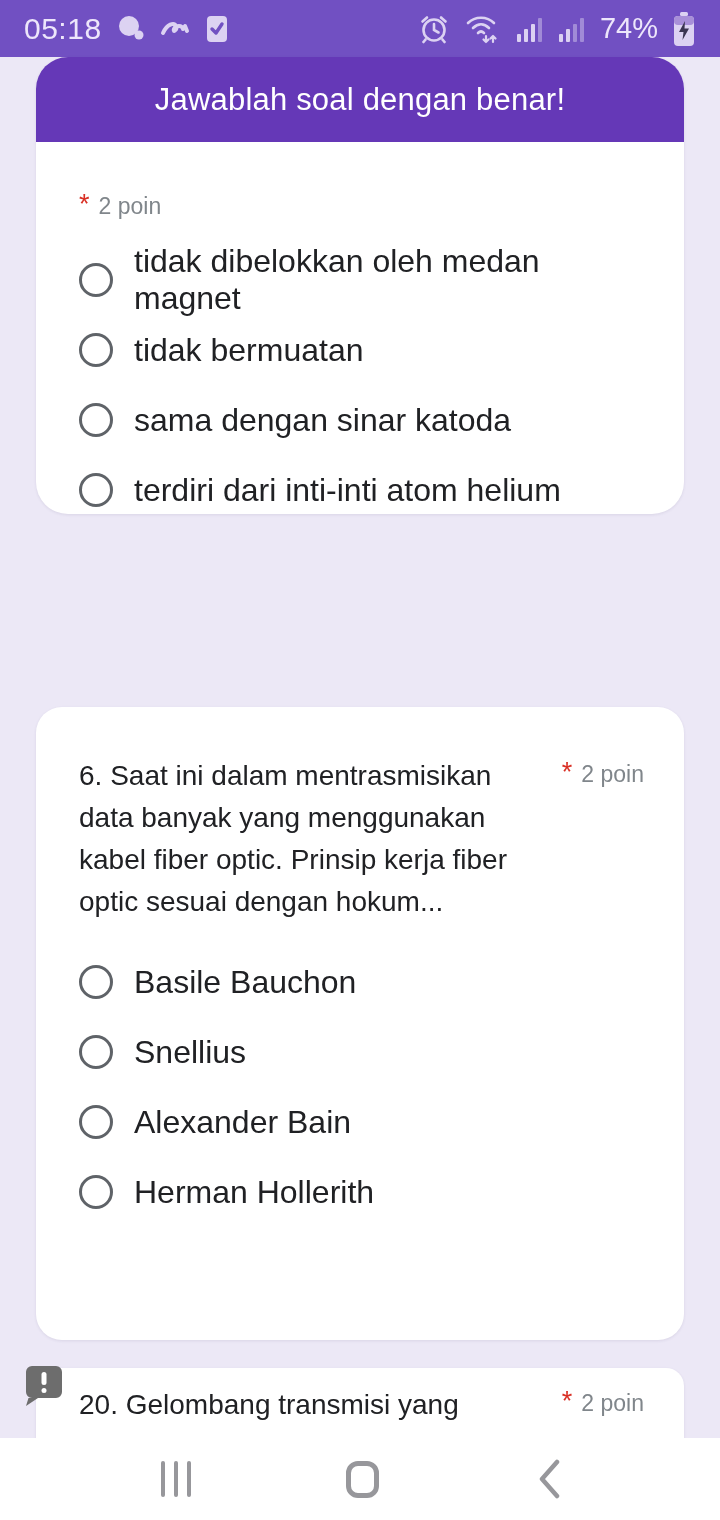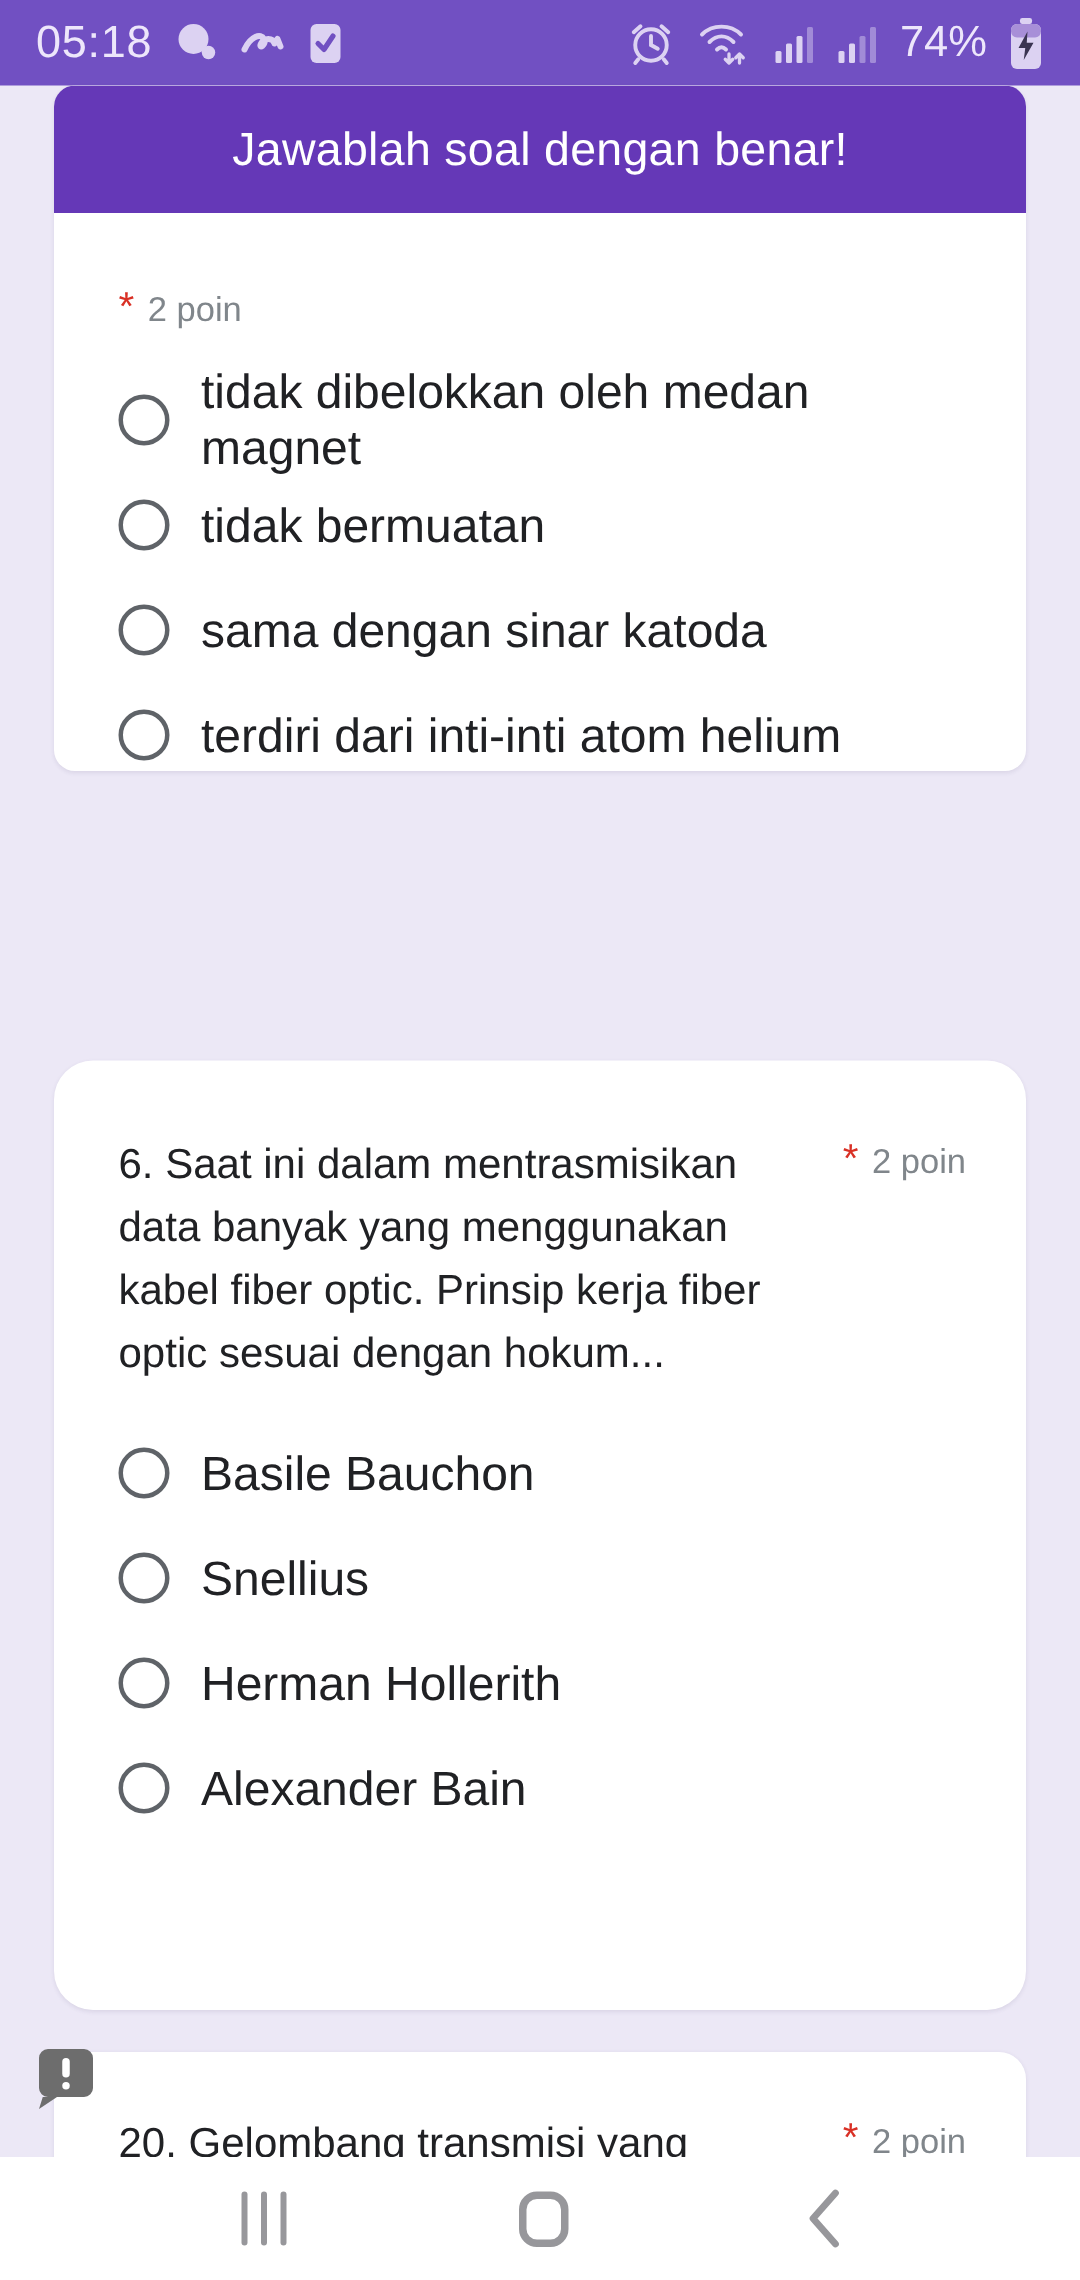--- a/index.html
+++ b/index.html
@@ -10,28 +10,28 @@
   .status-bar{position:absolute;top:0;left:0;width:720px;height:57px;background:#7150C2;
     display:flex;align-items:center;justify-content:space-between;padding:0 24px;box-sizing:border-box;}
   .sb-left,.sb-right{display:flex;align-items:center;gap:14px;}
   .sb-time{color:#EDE6FB;font-size:30px;letter-spacing:.5px;}
   .sb-pct{color:#EDE6FB;font-size:29px;}
   .sb-ic{display:inline-flex;align-items:center;justify-content:center;}
 
   
   .card{position:absolute;left:36px;width:648px;background:#FFFFFF;border-radius:26px;
     box-shadow:0 1px 3px rgba(60,50,100,.10);box-sizing:border-box;}
-  .card-first{top:57px;height:457px;border-radius:14px;overflow:hidden;}
+  .card-first{top:57px;height:457px;border-radius:32px;overflow:hidden;}
   .form-header{height:85px;background:#6538B7;display:flex;align-items:center;justify-content:center;}
   .form-header-title{color:#FFFFFF;font-size:31px;font-weight:500;letter-spacing:.2px;}
   .card-body{padding:45px 40px 0 43px;}
   .card-second{top:707px;height:633px;}
   .card-second .card-body{padding-top:48px;}
   .card-third{top:1368px;height:120px;border-radius:18px 18px 0 0;}
-  .card-third .card-body{padding-top:40px;}
+  .card-third .card-body{padding-top:16px;}
 
   .q-row{display:flex;justify-content:space-between;align-items:flex-start;}
   .q-text{font-size:28px;line-height:42px;color:#202124;white-space:pre-line;max-width:480px;}
   .q-meta{display:flex;align-items:flex-start;gap:9px;flex:0 0 auto;margin-top:2px;}
   .q-required{color:#D93025;font-size:27px;line-height:30px;}
   .q-points{color:#80868B;font-size:23px;line-height:34px;}
 
   .options{margin-top:40px;}
   .card-second .options{margin-top:42px;}
   .opt{display:flex;align-items:center;height:34px;margin-bottom:36px;cursor:pointer;}
@@ -188,25 +188,25 @@
         <div class="opt">
           <span class="radio"></span>
           <span class="opt-label">Basile Bauchon</span>
         </div>
         <div class="opt">
           <span class="radio"></span>
           <span class="opt-label">Snellius</span>
         </div>
         <div class="opt">
           <span class="radio"></span>
+          <span class="opt-label">Alexander Bain</span>
+        </div>
+        <div class="opt">
+          <span class="radio"></span>
           <span class="opt-label">Herman Hollerith</span>
-        </div>
-        <div class="opt">
-          <span class="radio"></span>
-          <span class="opt-label">Alexander Bain</span>
         </div>
       </div>
     </div>
   </div>
 
   <div class="card card-third">
     <div class="card-body">
       <div class="q-row">
         <div class="q-text">20. Gelombang transmisi yang</div>
         <div class="q-meta">

